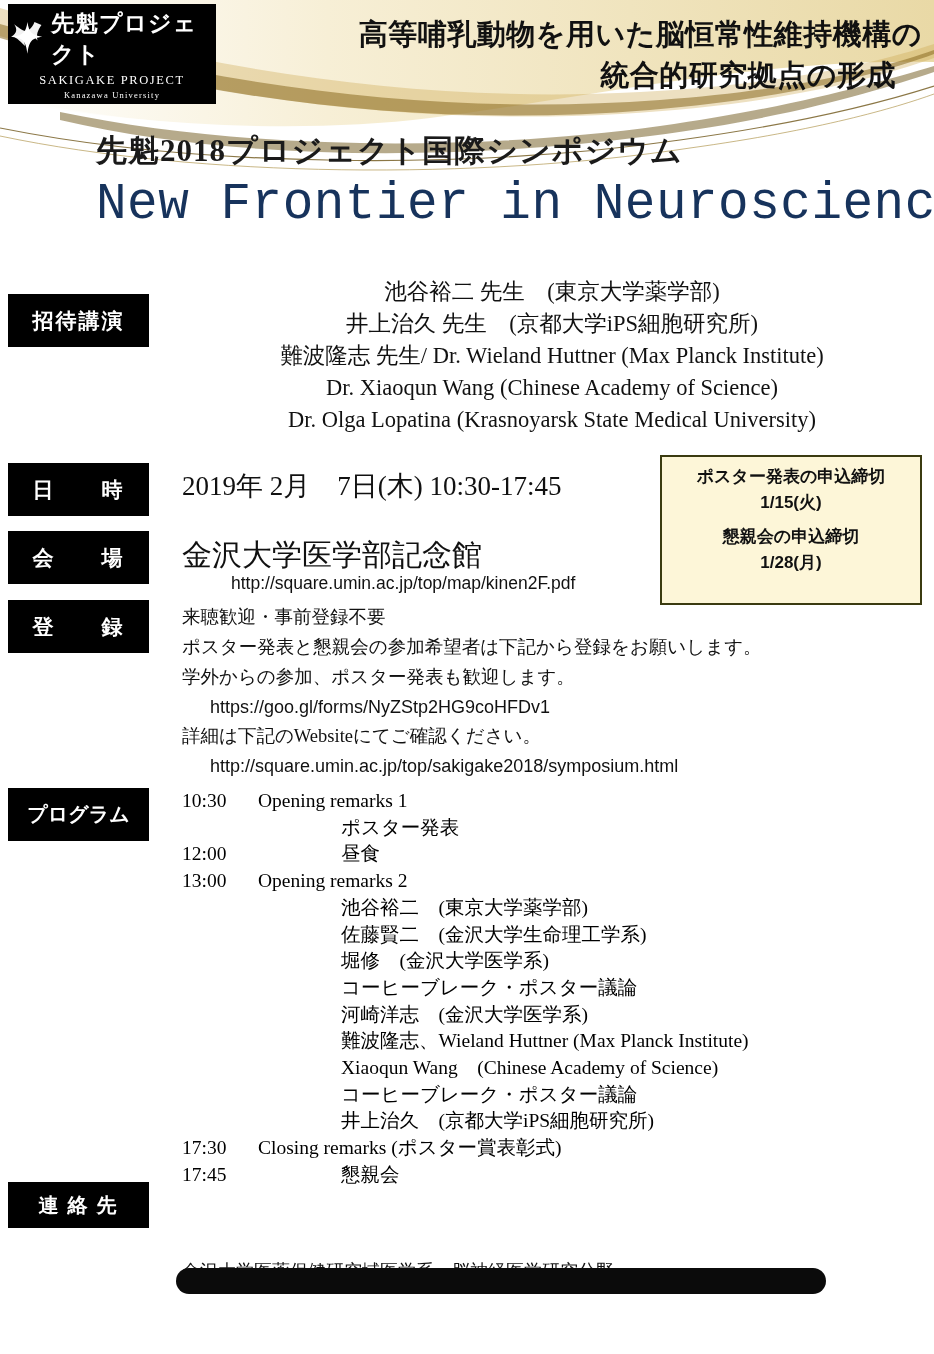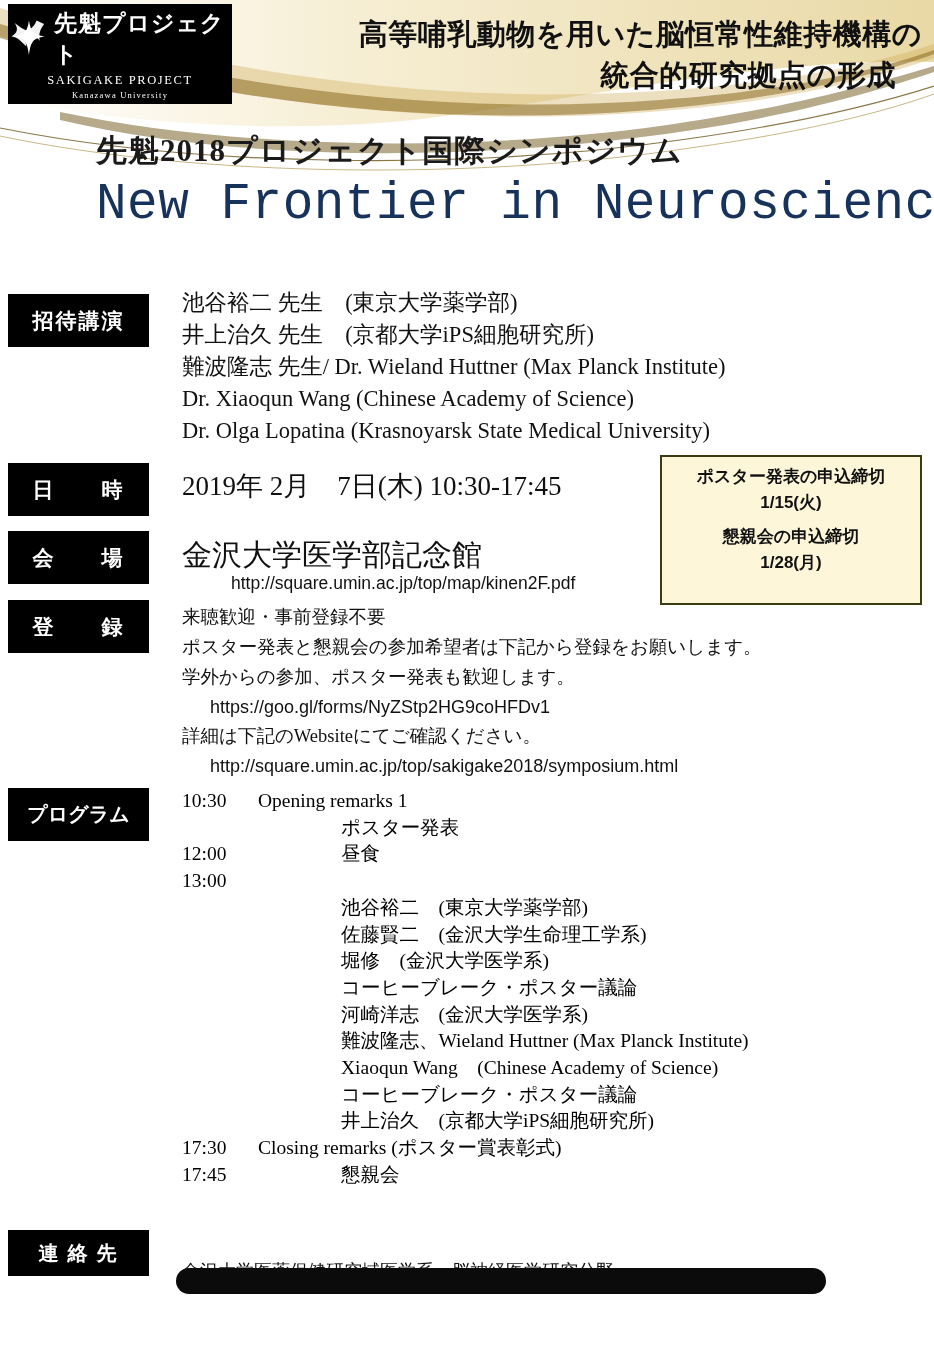--- a/index.html
+++ b/index.html
@@ -20,21 +20,21 @@
   
   .header-band {
     position: absolute; top: 0; left: 0;
     width: 934px; height: 185px;
     overflow: hidden;
   }
   .header-svg { position: absolute; top: 0; left: 0; }
 
   .logo-box {
     position: absolute; top: 4px; left: 8px;
-    width: 224px; height: 100px;
+    width: 208px; height: 100px;
     background: #000000;
     color: #ffffff;
     display: flex; flex-direction: column;
     align-items: center; justify-content: center;
     z-index: 5;
   }
   .logo-row { display: flex; align-items: center; justify-content: center; gap: 4px; }
   .logo-mark { width: 46px; height: 46px; }
   .logo-jp {
     font-family: "Liberation Serif", serif;
@@ -196,21 +196,21 @@
       <div class="line2">統合的研究拠点の形成</div>
     </div>
   </div>
 
   <div class="title-block">
     <div class="title-jp">先魁2018プロジェクト国際シンポジウム</div>
     <div class="title-en">New Frontier in Neuroscience</div>
   </div>
 
   <div class="label-box" style="left:8px; top:294px; width:141px; height:53px; font-size:21px;">招待講演</div>
-  <div class="txt invited-list" style="left:182px; top:287px; width:740px;">
+  <div class="txt invited-list" style="left:182px; top:276px; width:740px;text-align:center;">
     <div>池谷裕二 先生　(東京大学薬学部)</div>
     <div>井上治久 先生　(京都大学iPS細胞研究所)</div>
     <div>難波隆志 先生/ Dr. Wieland Huttner (Max Planck Institute)</div>
     <div>Dr. Xiaoqun Wang (Chinese Academy of Science)</div>
     <div>Dr. Olga Lopatina (Krasnoyarsk State Medical University)</div>
   </div>
 
   <div class="label-box" style="left:8px; top:463px; width:141px; height:53px; font-size:21px;">日　　時</div>
   <div class="txt datetime-line" style="left:182px; top:468px;">2019年 2月　7日(木) 10:30-17:45</div>
 
@@ -245,20 +245,21 @@
     <div class="prow">
         <div class="ptime"></div>
         <div class="pdesc pind">ポスター発表</div>
       </div>
     <div class="prow">
         <div class="ptime">12:00</div>
         <div class="pdesc pind">昼食</div>
       </div>
     <div class="prow">
         <div class="ptime">13:00</div>
+        <div class="pdesc">Opening remarks 2</div>
       </div>
     <div class="prow">
         <div class="ptime"></div>
         <div class="pdesc pind">池谷裕二　(東京大学薬学部)</div>
       </div>
     <div class="prow">
         <div class="ptime"></div>
         <div class="pdesc pind">佐藤賢二　(金沢大学生命理工学系)</div>
       </div>
     <div class="prow">
@@ -292,20 +293,20 @@
     <div class="prow">
         <div class="ptime">17:30</div>
         <div class="pdesc">Closing remarks (ポスター賞表彰式)</div>
       </div>
     <div class="prow">
         <div class="ptime">17:45</div>
         <div class="pdesc pind">懇親会</div>
       </div>
   </div>
 
-  <div class="label-box" style="left:8px; top:1230px; width:141px; height:46px; font-size:20px;">連 絡 先</div>
+  <div class="label-box" style="left:8px; top:1182px; width:141px; height:46px; font-size:20px;">連 絡 先</div>
   <div class="txt contact-lines" style="left:182px; top:1258px; width:740px;">
     <div>金沢大学医薬保健研究域医学系・脳神経医学研究分野</div>
   </div>
   <div class="redact" style="left:176px; top:1268px; width:650px; height:26px;"></div>
 
 
 </div>
 
 </body></html>

